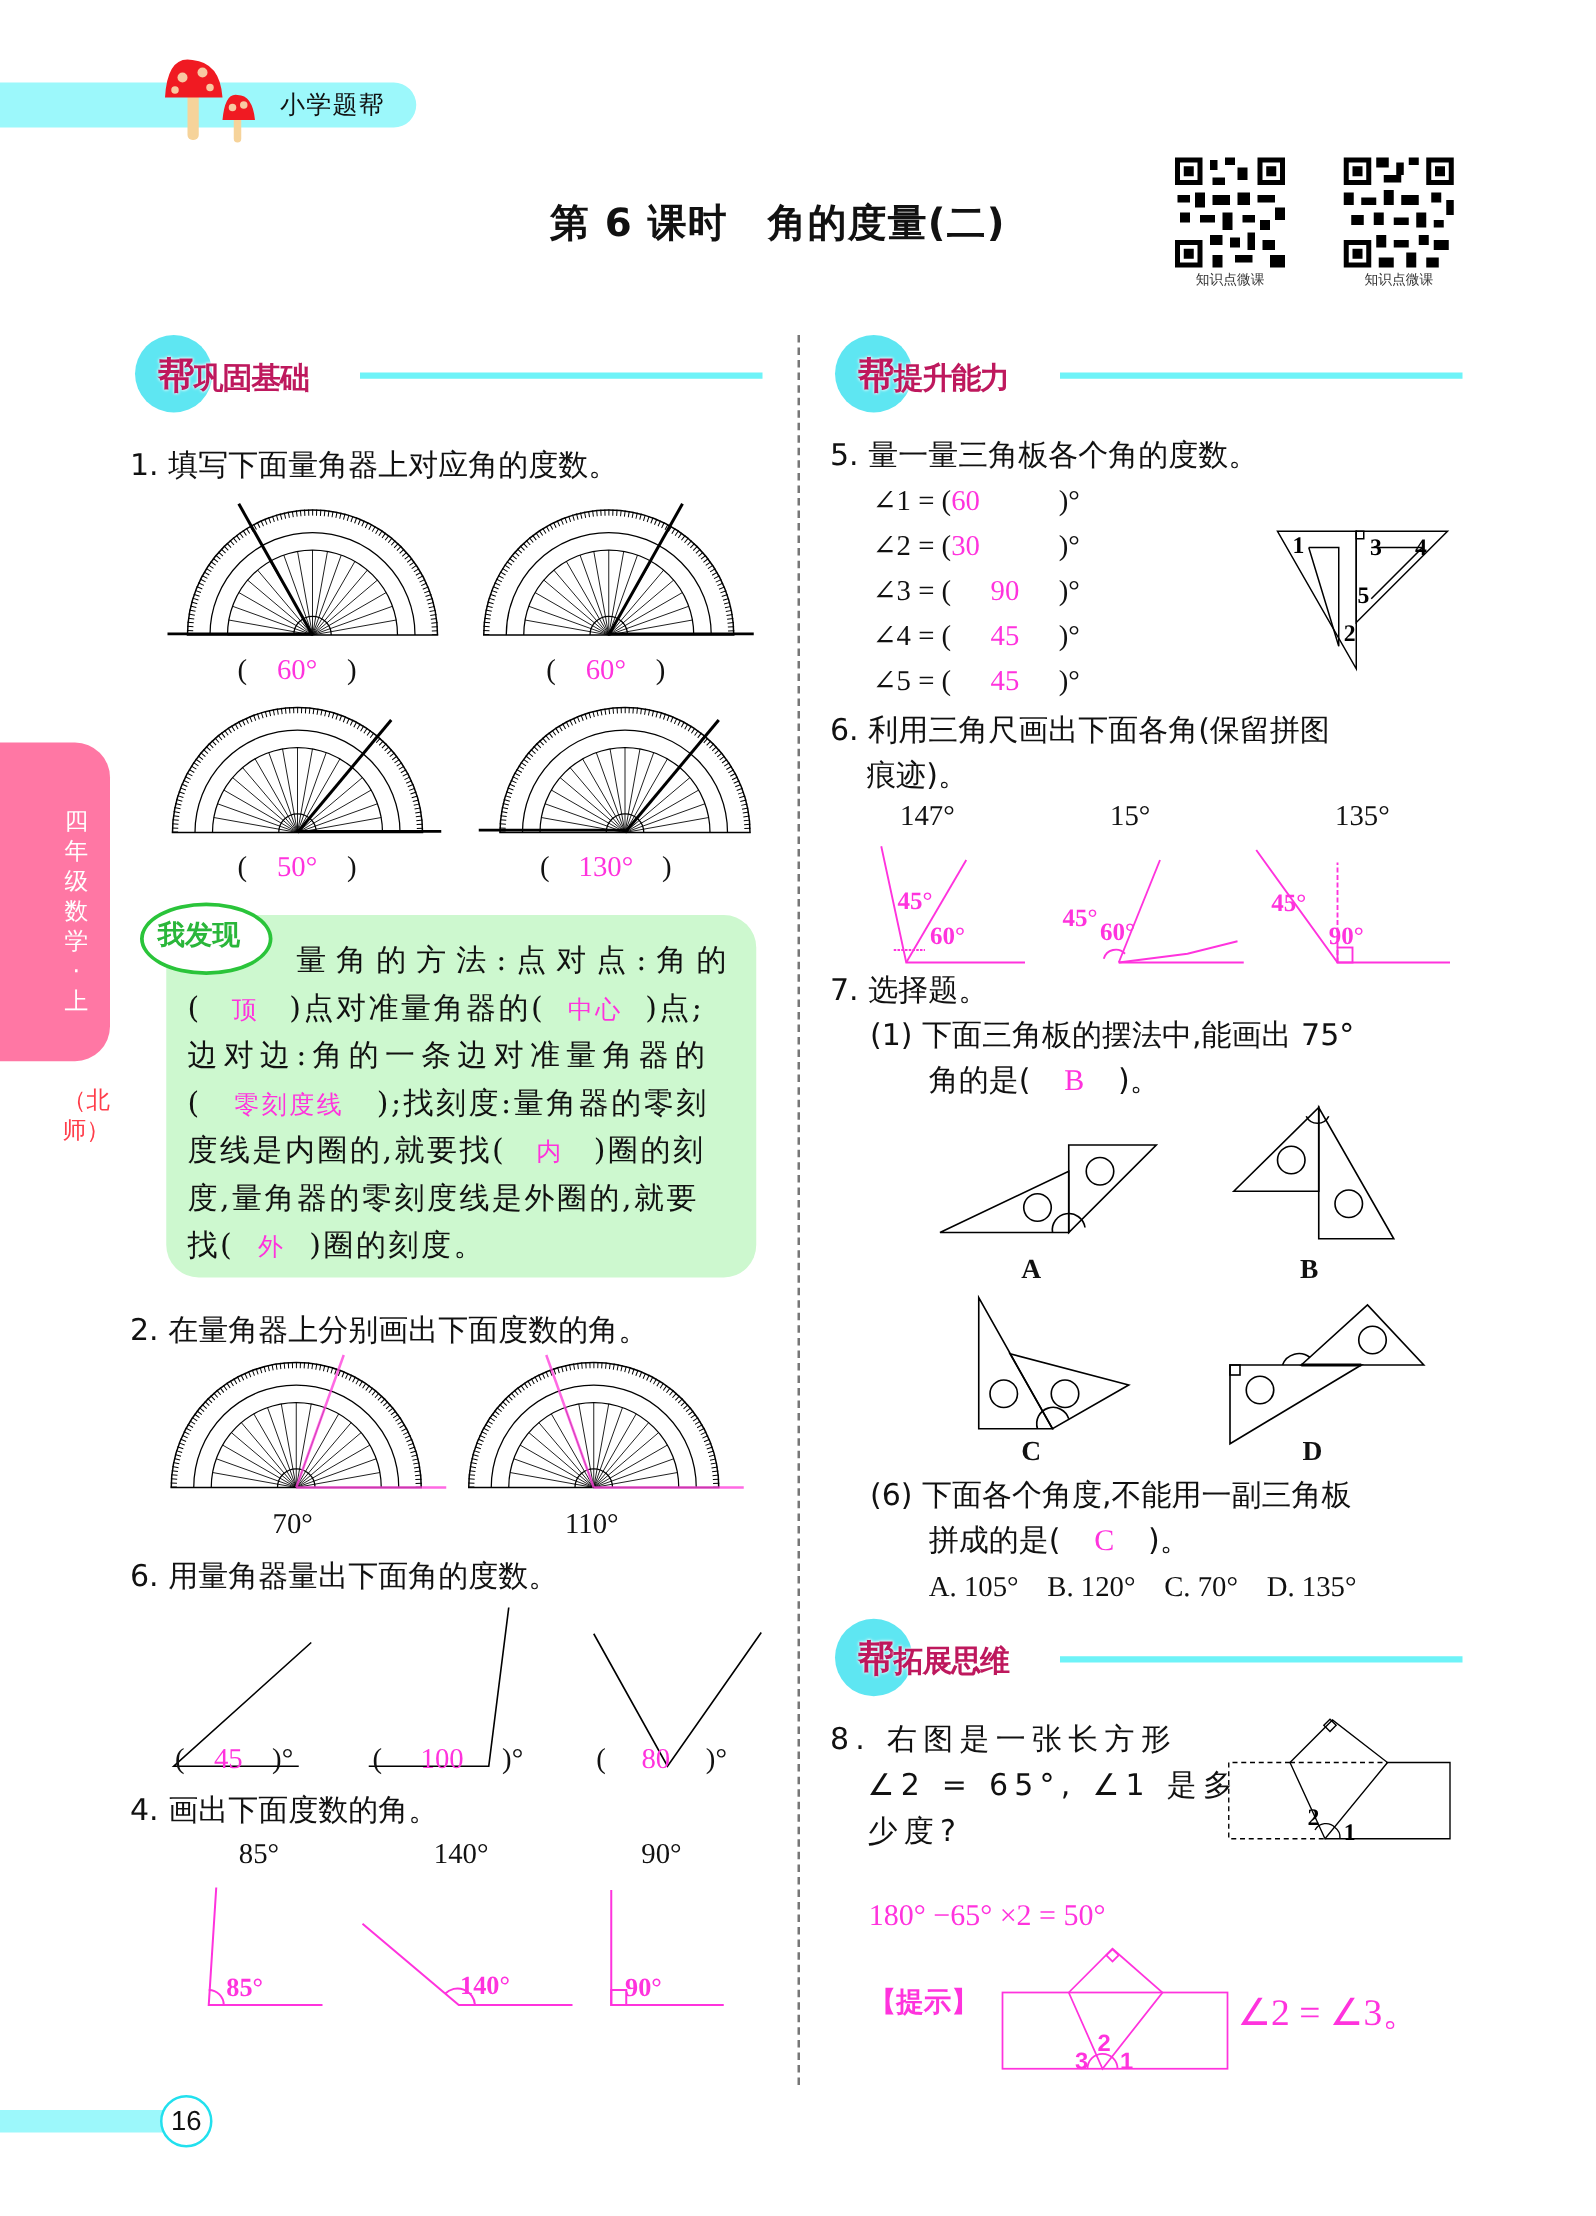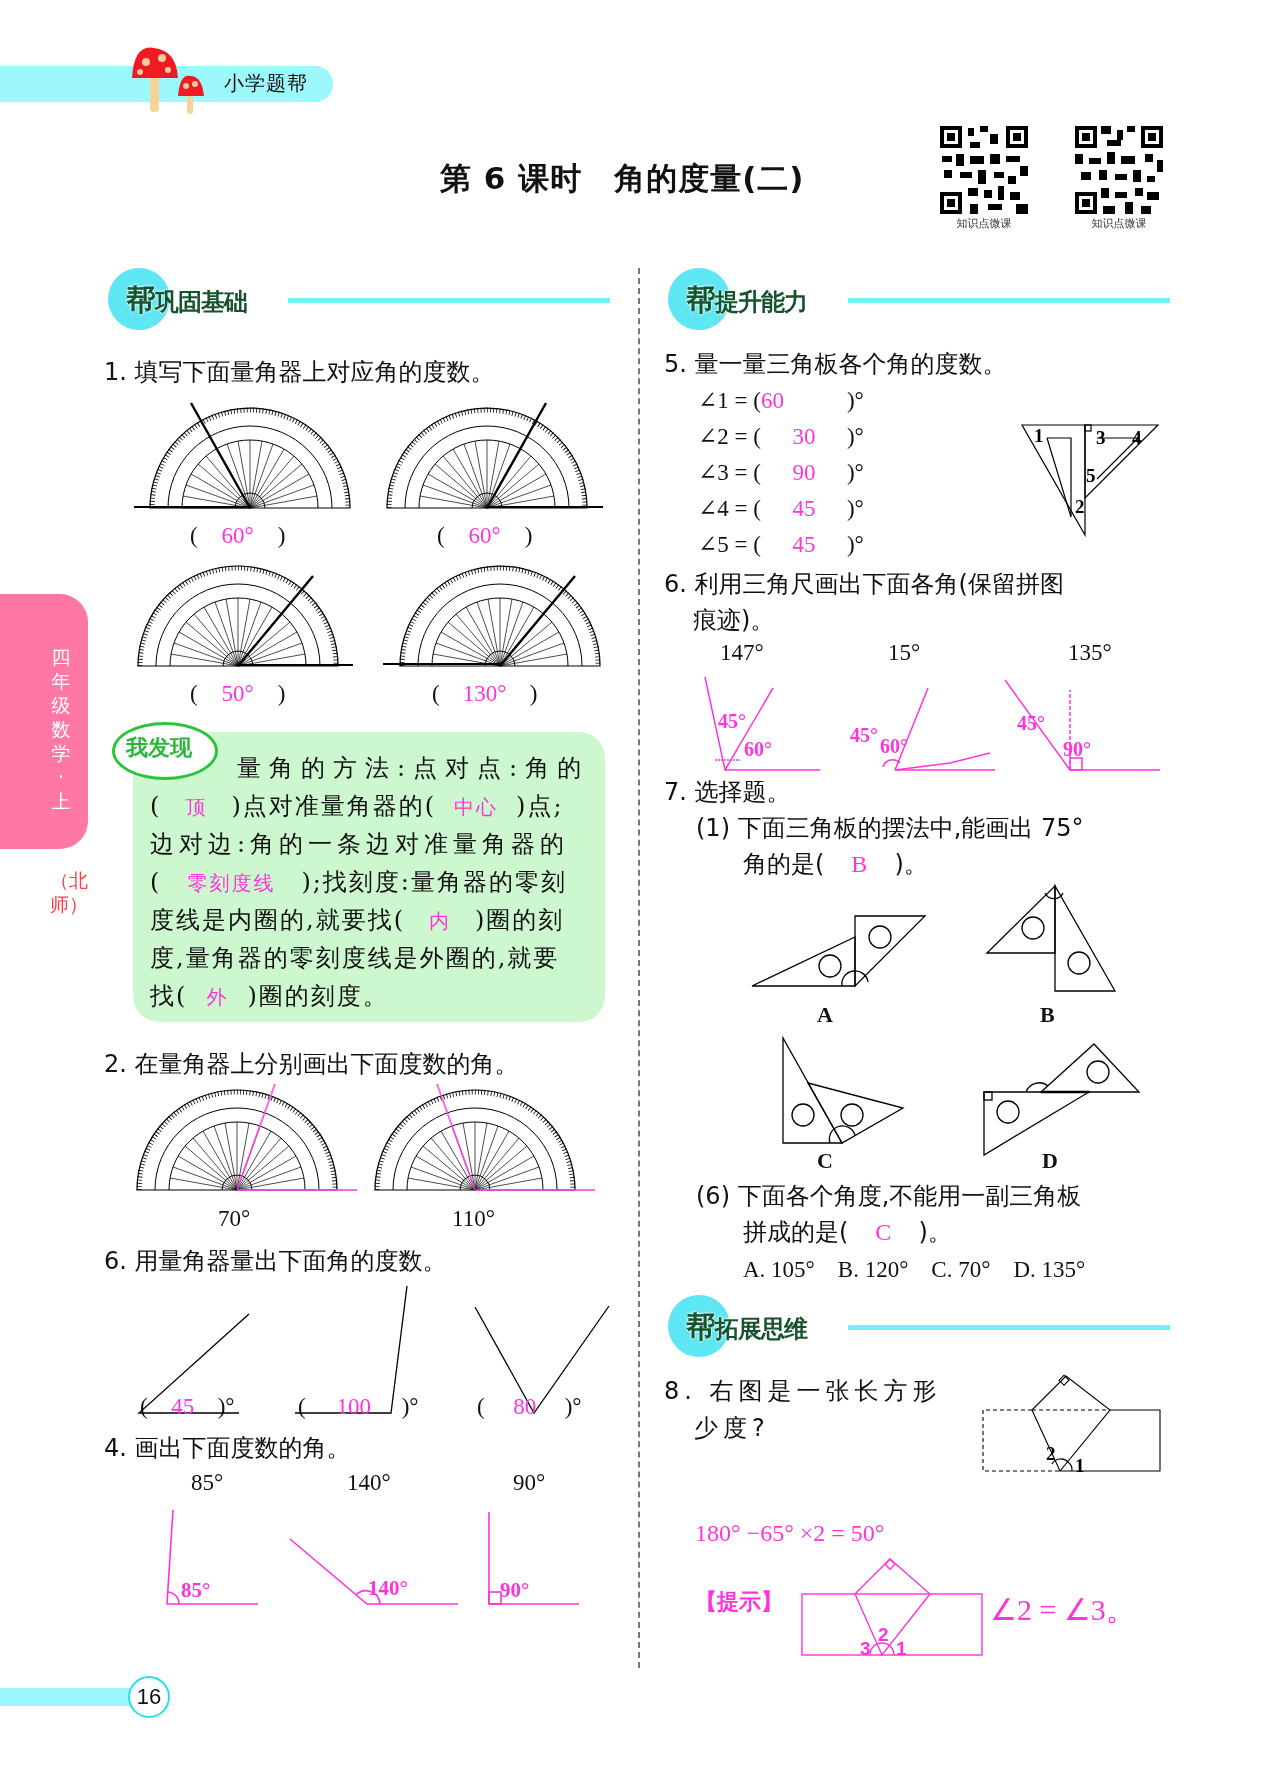--- a/index.html
+++ b/index.html
@@ -9,21 +9,21 @@
   .serif { font-family:"Liberation Serif", "DejaVu Serif", serif; }
   .ans { color:#ff33dd; font-family:"Liberation Serif", serif; }
   
   .hdr-bar { left:0; top:66px; width:333px; height:36px; background:#9cf8fb; border-radius:0 18px 18px 0; }
   .hdr-brand { left:224px; top:70px; font-size:20px; font-family:"DejaVu Sans",sans-serif; letter-spacing:1px; }
   .title { left:440px; top:158px; font-size:31px; font-weight:bold; font-family:"DejaVu Sans",sans-serif; letter-spacing:1px; }
   .qr-cap { font-size:11px; color:#333; width:100px; text-align:center; }
   
   .sec { height:60px; }
   .sec .bubble { position:absolute; left:0; top:0; width:62px; height:62px; border-radius:50%; background:#5ee6f2; }
-  .sec .txt { position:absolute; left:18px; top:12px; font-size:30px; font-weight:bold; color:#14532d;
+  .sec .txt { position:absolute; left:18px; top:12px; font-size:30px; font-weight:bold; color:#be185d;
               font-family:"DejaVu Sans",sans-serif; text-shadow:0 0 3px #fff,0 0 2px #fff; letter-spacing:-1px;text-align:right; }
   .sec .txt small { font-size:24px; }
   .sec .line { position:absolute; top:30px; height:5px; background:#6ef3f8; }
   .q { font-size:24px; font-family:"DejaVu Sans", "Liberation Sans", sans-serif; }
   .t22 { font-size:23px; }
   
   .side-tab { left:0; top:594px; width:88px; height:255px; background:#ff77a4; border-radius:0 28px 28px 0; }
   .side-txt { left:50px; top:645px; width:22px; color:#fff; font-size:19px; line-height:24px; font-family:"DejaVu Sans",sans-serif; text-align:center; }
   .side-txt2 { left:50px; top:868px; width:22px; color:#ff3d4a; font-size:19px; line-height:24px; font-family:"DejaVu Sans",sans-serif; text-align:center; }
   
@@ -386,21 +386,21 @@
 
 <div class="abs sec" style="left:668px;top:268px;width:502px">
   <div class="bubble"></div>
   <div class="txt"><span>帮</span><small>提升能力</small></div>
   <div class="line" style="left:180px;width:322px"></div>
 </div>
 
 <div class="abs q" style="left:664px;top:348px">5. 量一量三角板各个角的度数。</div>
 <div class="abs serif" style="left:698px;top:383px;font-size:23px;line-height:36px">
   <div><span>∠1 = (</span><span class="ans" style="display:inline-block;width:86px;text-align:left">60</span>)°</div>
-  <div><span>∠2 = (</span><span class="ans" style="display:inline-block;width:86px;text-align:center">30</span>)°</div>
+  <div><span>∠2 = (</span><span class="ans" style="display:inline-block;width:86px;text-align:left">30</span>)°</div>
   <div><span>∠3 = (</span><span class="ans" style="display:inline-block;width:86px;text-align:center">90</span>)°</div>
   <div><span>∠4 = (</span><span class="ans" style="display:inline-block;width:86px;text-align:center">45</span>)°</div>
   <div><span>∠5 = (</span><span class="ans" style="display:inline-block;width:86px;text-align:center">45</span>)°</div>
 </div>
 <svg style="left:1010px;top:420px" width="150" height="120">
   <g stroke="#000" stroke-width="1.2" fill="none">
     <polygon points="12,5 75,5 75,115"></polygon>
     <polyline points="37,18 61,18 61,97 37,18"></polyline>
     <polygon points="75,5 148,5 75,78"></polygon>
     <polyline points="87,18 128,18 87,59"></polyline>
@@ -496,20 +496,21 @@
 <div class="abs serif" style="left:743px;top:1254px;font-size:23px">A. 105°　B. 120°　C. 70°　D. 135°</div>
 
 <div class="abs sec" style="left:668px;top:1295px;width:502px">
   <div class="bubble"></div>
   <div class="txt"><span>帮</span><small>拓展思维</small></div>
   <div class="line" style="left:180px;width:322px"></div>
 </div>
 
 <div class="abs q" style="left:664px;top:1373px;line-height:37px;letter-spacing:5px">
   <div>8. 右图是一张长方形</div>
+  <div style="padding-left:30px">∠2 = 65°, ∠1 是多</div>
   <div style="padding-left:30px">少度?</div>
 </div>
 <svg style="left:980px;top:1370px" width="180" height="110">
   <g stroke="#000" stroke-width="1.1" fill="none">
     <polyline points="52,40 3,40 3,101 80,101" stroke-dasharray="4 3"></polyline>
     <line x1="52" y1="40" x2="130" y2="40" stroke-dasharray="4 3"></line>
     <polyline points="130,40 180,40 180,101 80,101"></polyline>
     <polygon points="52,40 86,6 130,40 80,101"></polygon>
     <rect x="80" y="7" width="7" height="7" transform="rotate(45 84 11)"></rect>
     <path d="M72 94 A10 10 0 0 1 88 92"></path>

